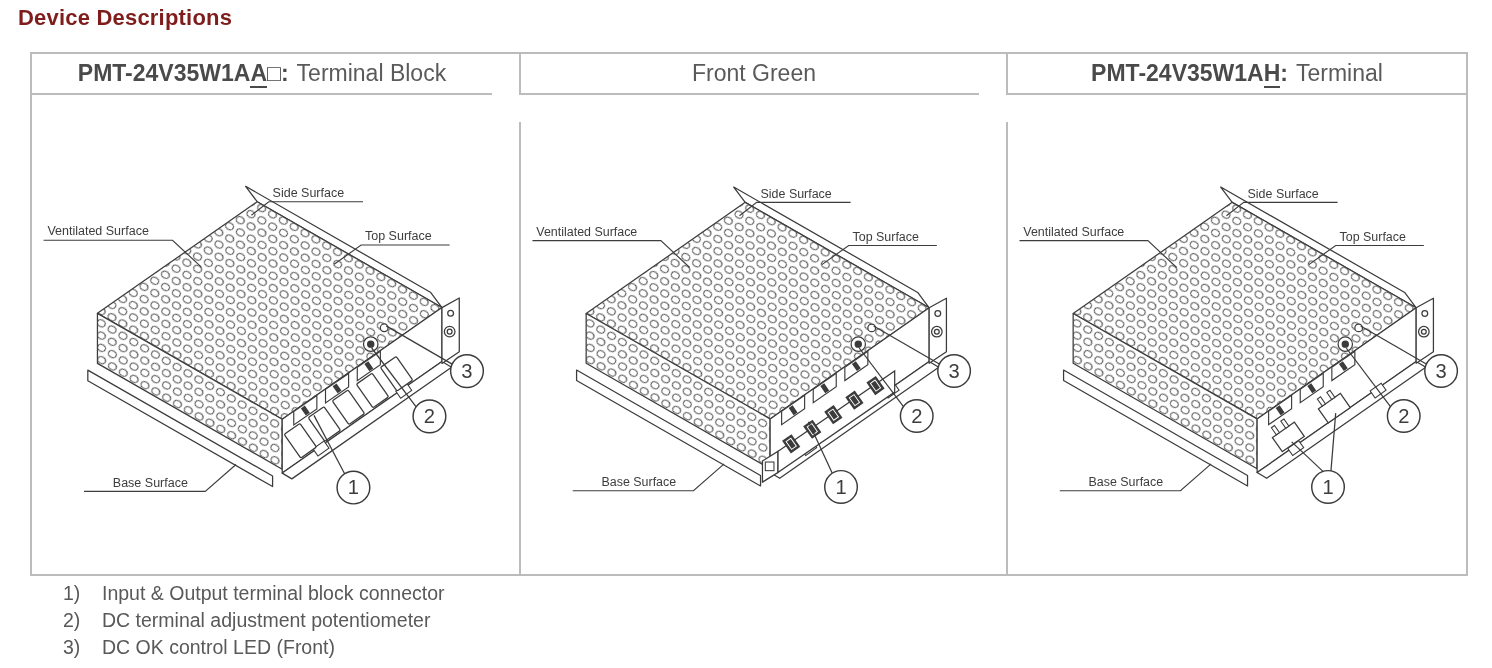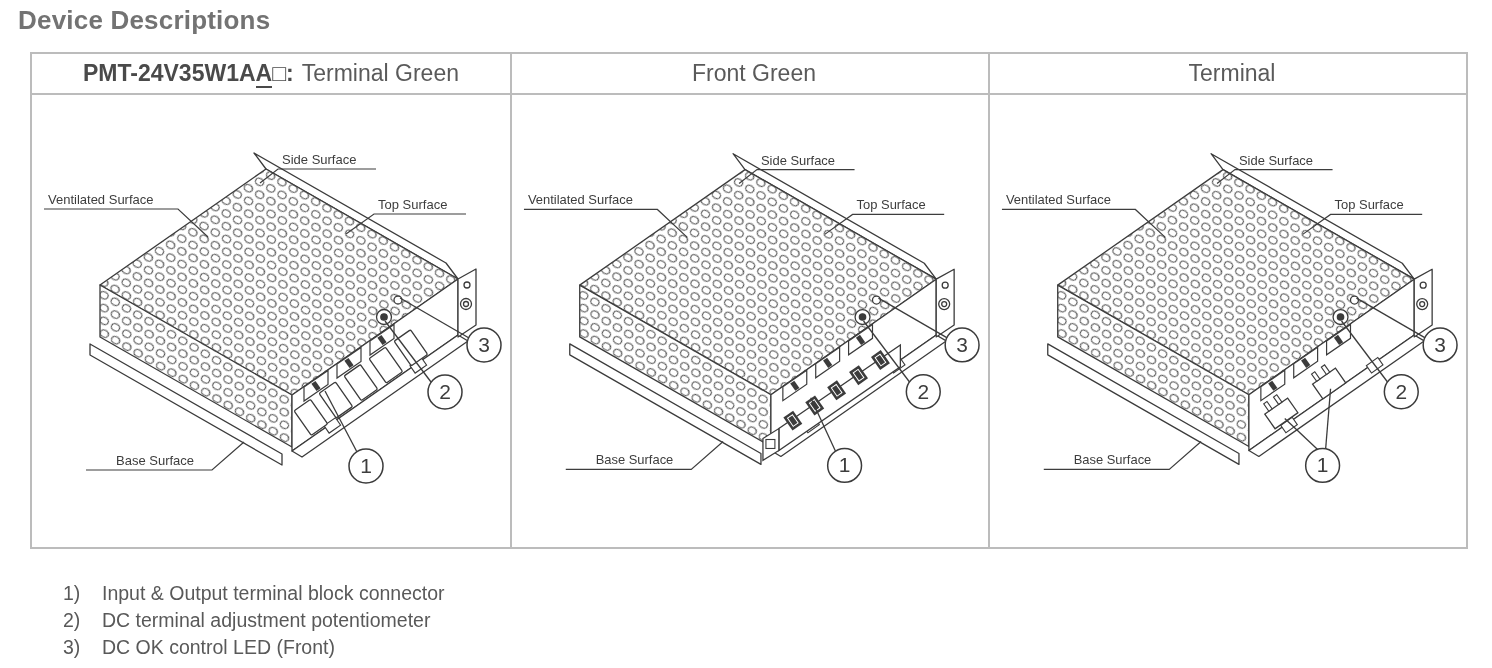--- a/index.html
+++ b/index.html
@@ -1,26 +1,26 @@
 <!DOCTYPE html>
 <html><head>
 <meta charset="utf-8">
 <style>
   html,body{margin:0;padding:0;background:#ffffff;}
   body{width:1492px;height:668px;position:relative;font-family:"Liberation Sans",sans-serif;overflow:hidden;}
 
   .page-title{
     position:absolute;left:18px;top:5px;
-    font-size:26px;font-weight:700;color:#737373;letter-spacing:.2px;
+    font-size:22px;font-weight:700;color:#7f1d1d;letter-spacing:.2px;
   }
 
   .dtable{
     position:absolute;left:30px;top:52px;width:1434px;
     display:grid;grid-template-columns:1fr 1fr 1fr;grid-template-rows:41px 452px;
-    border:2px solid #bcbcbc;background:#fff;
+    border:2px solid #bcbcbc;background:#fff;gap:27px;
   }
   .th{
     display:flex;align-items:center;justify-content:center;
     border-bottom:2px solid #bcbcbc;
     font-size:23px;color:#4f4f4f;white-space:nowrap;
   }
   .th.c2,.th.c3,.td.c2,.td.c3{border-left:2px solid #bcbcbc;}
   .model{font-weight:700;color:#4a4a4a;}
   .uc{border-bottom:2.5px solid #4a4a4a;}
   .tlabel{margin-left:8px;color:#5a5a5a;font-weight:400;}
@@ -37,26 +37,27 @@
 </style>
 </head>
 <body>
 
 <div class="page-title">Device Descriptions</div>
 
 <div class="dtable">
 
   <div class="th c1">
     <span class="model"><span>PMT-24V35W1A</span><span class="uc">A</span><span>□:</span></span>
-    <span class="tlabel">Terminal Green</span>
+    <span class="tlabel">Terminal Block</span>
   </div>
   <div class="th c2">
     <span class="tlabel">Front Green</span>
   </div>
   <div class="th c3">
+    <span class="model"><span>PMT-24V35W1A</span><span class="uc">H</span><span>:</span></span>
     <span class="tlabel">Terminal</span>
   </div>
 
   <div class="td c1 drawing">
       <svg viewBox="0 0 478 452" preserveAspectRatio="xMidYMid meet">
       <defs>
         <pattern id="holes-0" width="13" height="22" patternUnits="userSpaceOnUse" patternTransform="rotate(30)">
           <ellipse cx="6.5" cy="5.5" rx="4.3" ry="3.5" fill="none" stroke="#4a4a4a" stroke-width="1.1"></ellipse>
           <ellipse cx="0" cy="16.5" rx="4.3" ry="3.5" fill="none" stroke="#4a4a4a" stroke-width="1.1"></ellipse>
           <ellipse cx="13" cy="16.5" rx="4.3" ry="3.5" fill="none" stroke="#4a4a4a" stroke-width="1.1"></ellipse>

